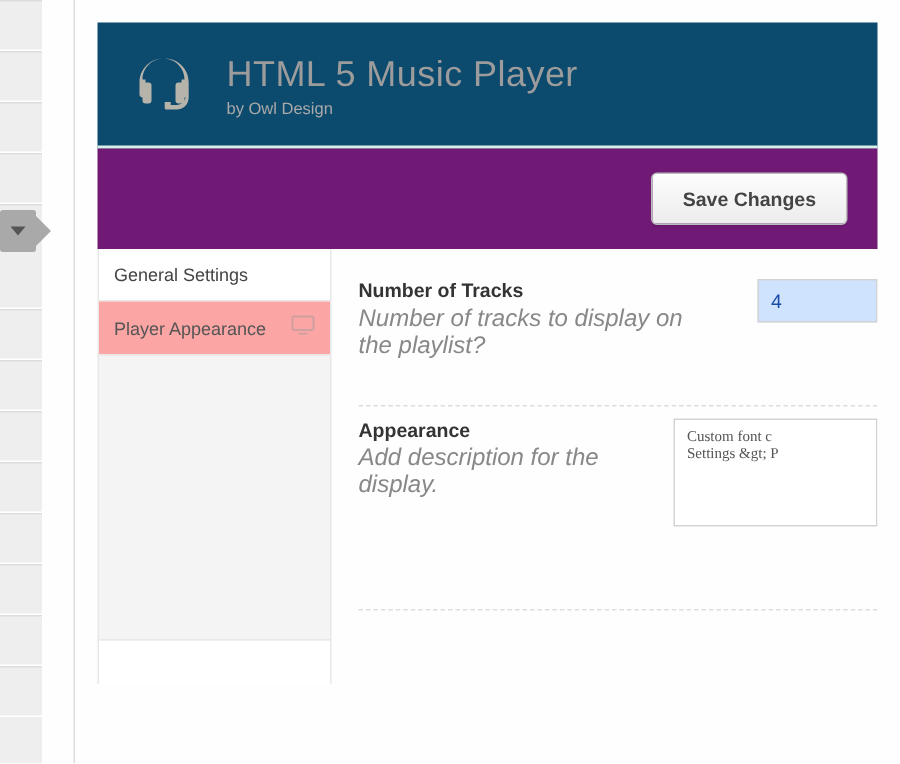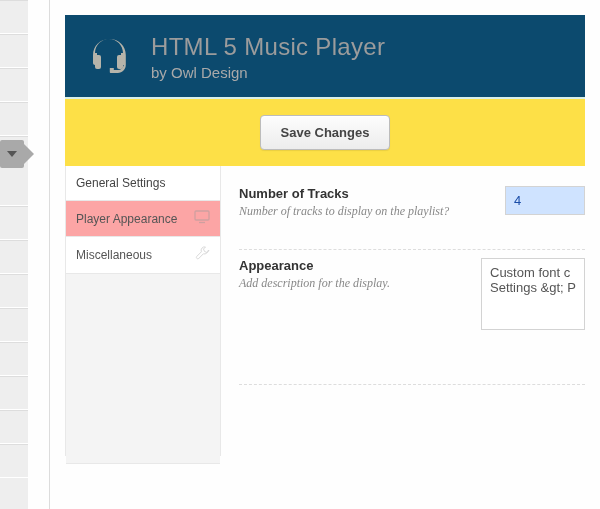--- a/index.html
+++ b/index.html
@@ -76,30 +76,30 @@
     border-bottom: 2px solid #d8efe9;
   }
   .headset-icon svg { display: block; }
   .title {
     font-size: 24px;
     font-weight: 300;
     color: #9c9c9c;
     letter-spacing: 0.3px;
   }
   .byline {
-    font-size: 15px;
+    font-size: 11px;
     color: #a9a9a9;
     margin-top: 3px;
   }
   .action-bar {
     margin: 0 15px;
-    background: #fde047;
+    background: #701a75;
     padding: 16px 20px;
     display: flex;
-    justify-content: center;
+    justify-content: flex-end;
   }
   .save-btn {
     background: linear-gradient(#fdfdfd, #ececec);
     border: 1px solid #bcbcbc;
     border-radius: 4px;
     padding: 9px 20px;
     font-size: 13px;
     font-weight: bold;
     color: #444;
     cursor: pointer;
@@ -154,49 +154,48 @@
   }
   .row.last { padding-bottom: 50px; }
   .labelcol { width: 270px; }
   .fld-title {
     font-size: 13px;
     font-weight: bold;
     color: #333;
     margin-bottom: 3px;
   }
   .fld-help {
-    font-size: 12px;
+    font-size: 16px;
     font-style: italic;
     color: #888;
-    font-family: Liberation Serif, serif;
   }
   .inputcol { flex: 1; }
   .text-input {
     border: 1px solid #d3d3d3;
     padding: 6px 8px;
     font-size: 13px;
     color: #3a7bd5;
     width: 80px;
     background: #fff;
   }
   .text-input.sel {
     background: #cfe3ff;
     color: #1a4da8;
   }
   .textarea {
     border: 1px solid #d3d3d3;
     padding: 6px 8px;
-    font-size: 13px;
+    font-size: 10px;
     color: #555;
-    width: 104px;
+    width: 136px;
     height: 72px;
     background: #fff;
     resize: none;
     overflow: hidden;
-    font-family: Liberation Sans, sans-serif;
+    font-family: Liberation Serif, serif;
   }
 </style>
 </head>
 <body>
 
 <div class="left-rail">
   <div class="rail-block"></div>
   <div class="rail-block"></div>
   <div class="rail-block"></div>
   <div class="rail-block"></div>
@@ -241,28 +240,20 @@
       <div class="side-header">General Settings</div>
       <div class="side-item active">
         <span>Player Appearance</span>
         <span class="side-icon">
           <svg width="16" height="14" viewBox="0 0 16 14">
             <rect x="1" y="1" width="14" height="9" rx="1" fill="none" stroke="#999" stroke-width="1.3"></rect>
             <line x1="5" y1="12.5" x2="11" y2="12.5" stroke="#999" stroke-width="1.3"></line>
           </svg>
         </span>
       </div>
-      <div class="side-item">
-        <span>Miscellaneous</span>
-        <span class="side-icon">
-          <svg width="15" height="15" viewBox="0 0 15 15">
-            <path d="M13 4.5a3.5 3.5 0 0 1-4.6 3.3L3.8 12.4a1.4 1.4 0 1 1-2-2L6.4 5.8A3.5 3.5 0 0 1 10.5 1l-2 2 1 2.5 2.5 1 2-2z" fill="none" stroke="#aaa" stroke-width="1"></path>
-          </svg>
-        </span>
-      </div>
       <div class="side-fill"></div>
     </div>
 
     <div class="form-area">
       <div class="row">
         <div class="labelcol">
           <div class="fld-title">Number of Tracks</div>
           <div class="fld-help">Number of tracks to display on the playlist?</div>
         </div>
         <div class="inputcol">

